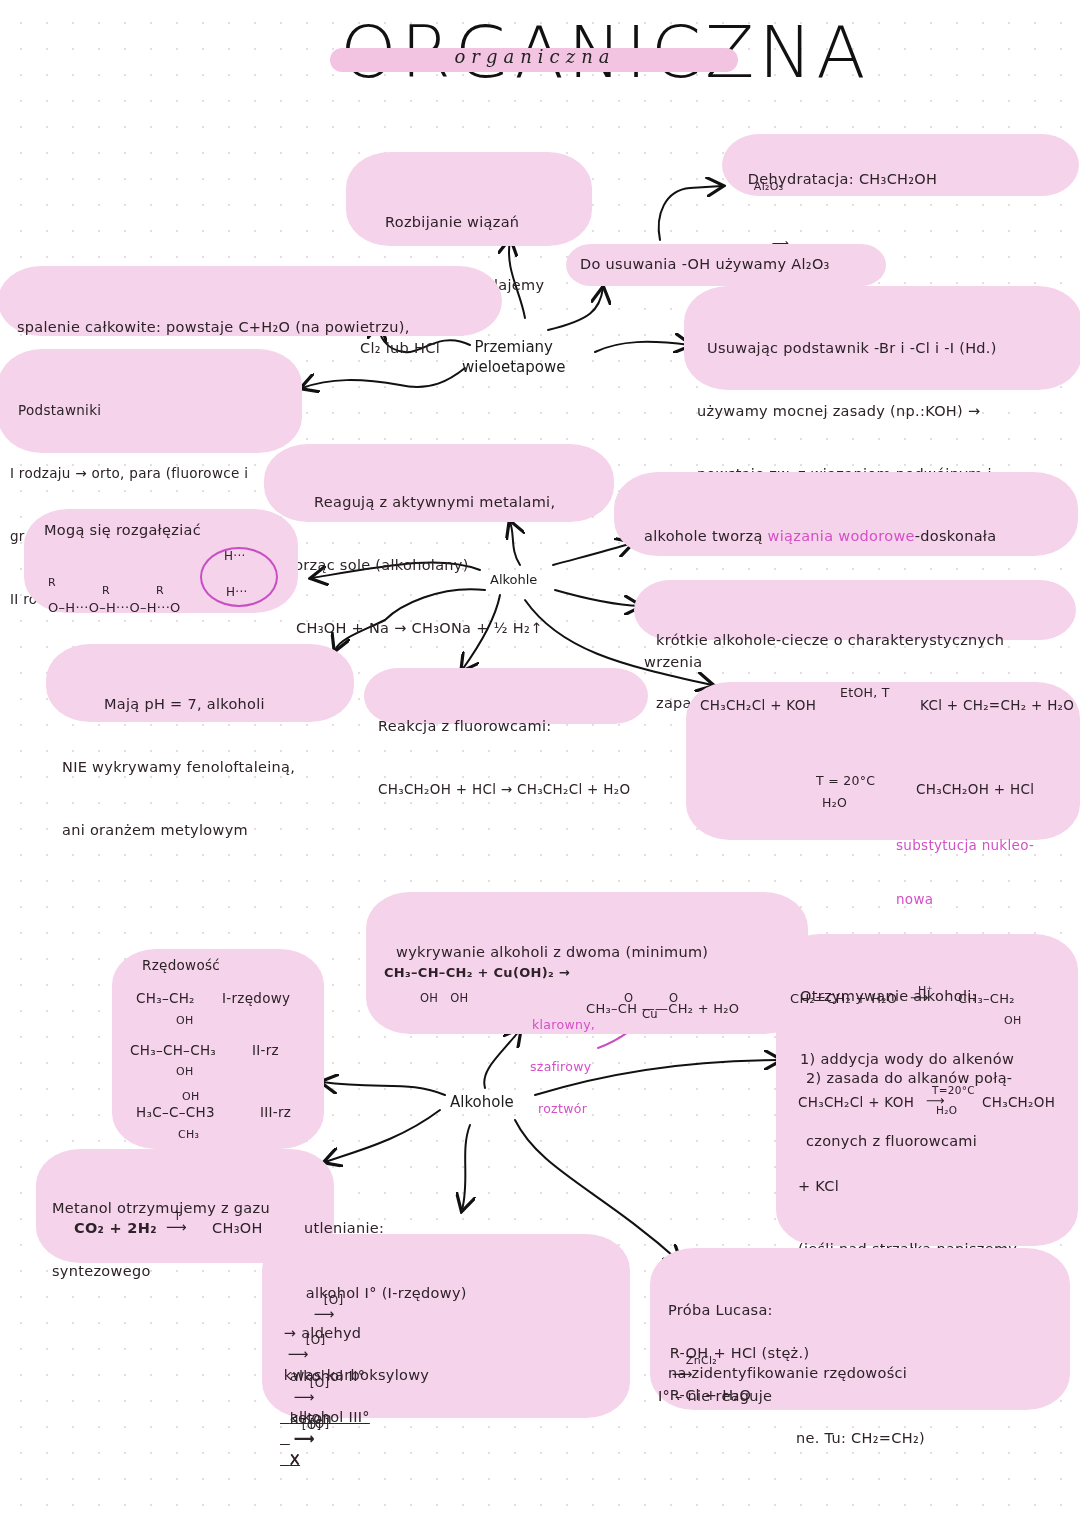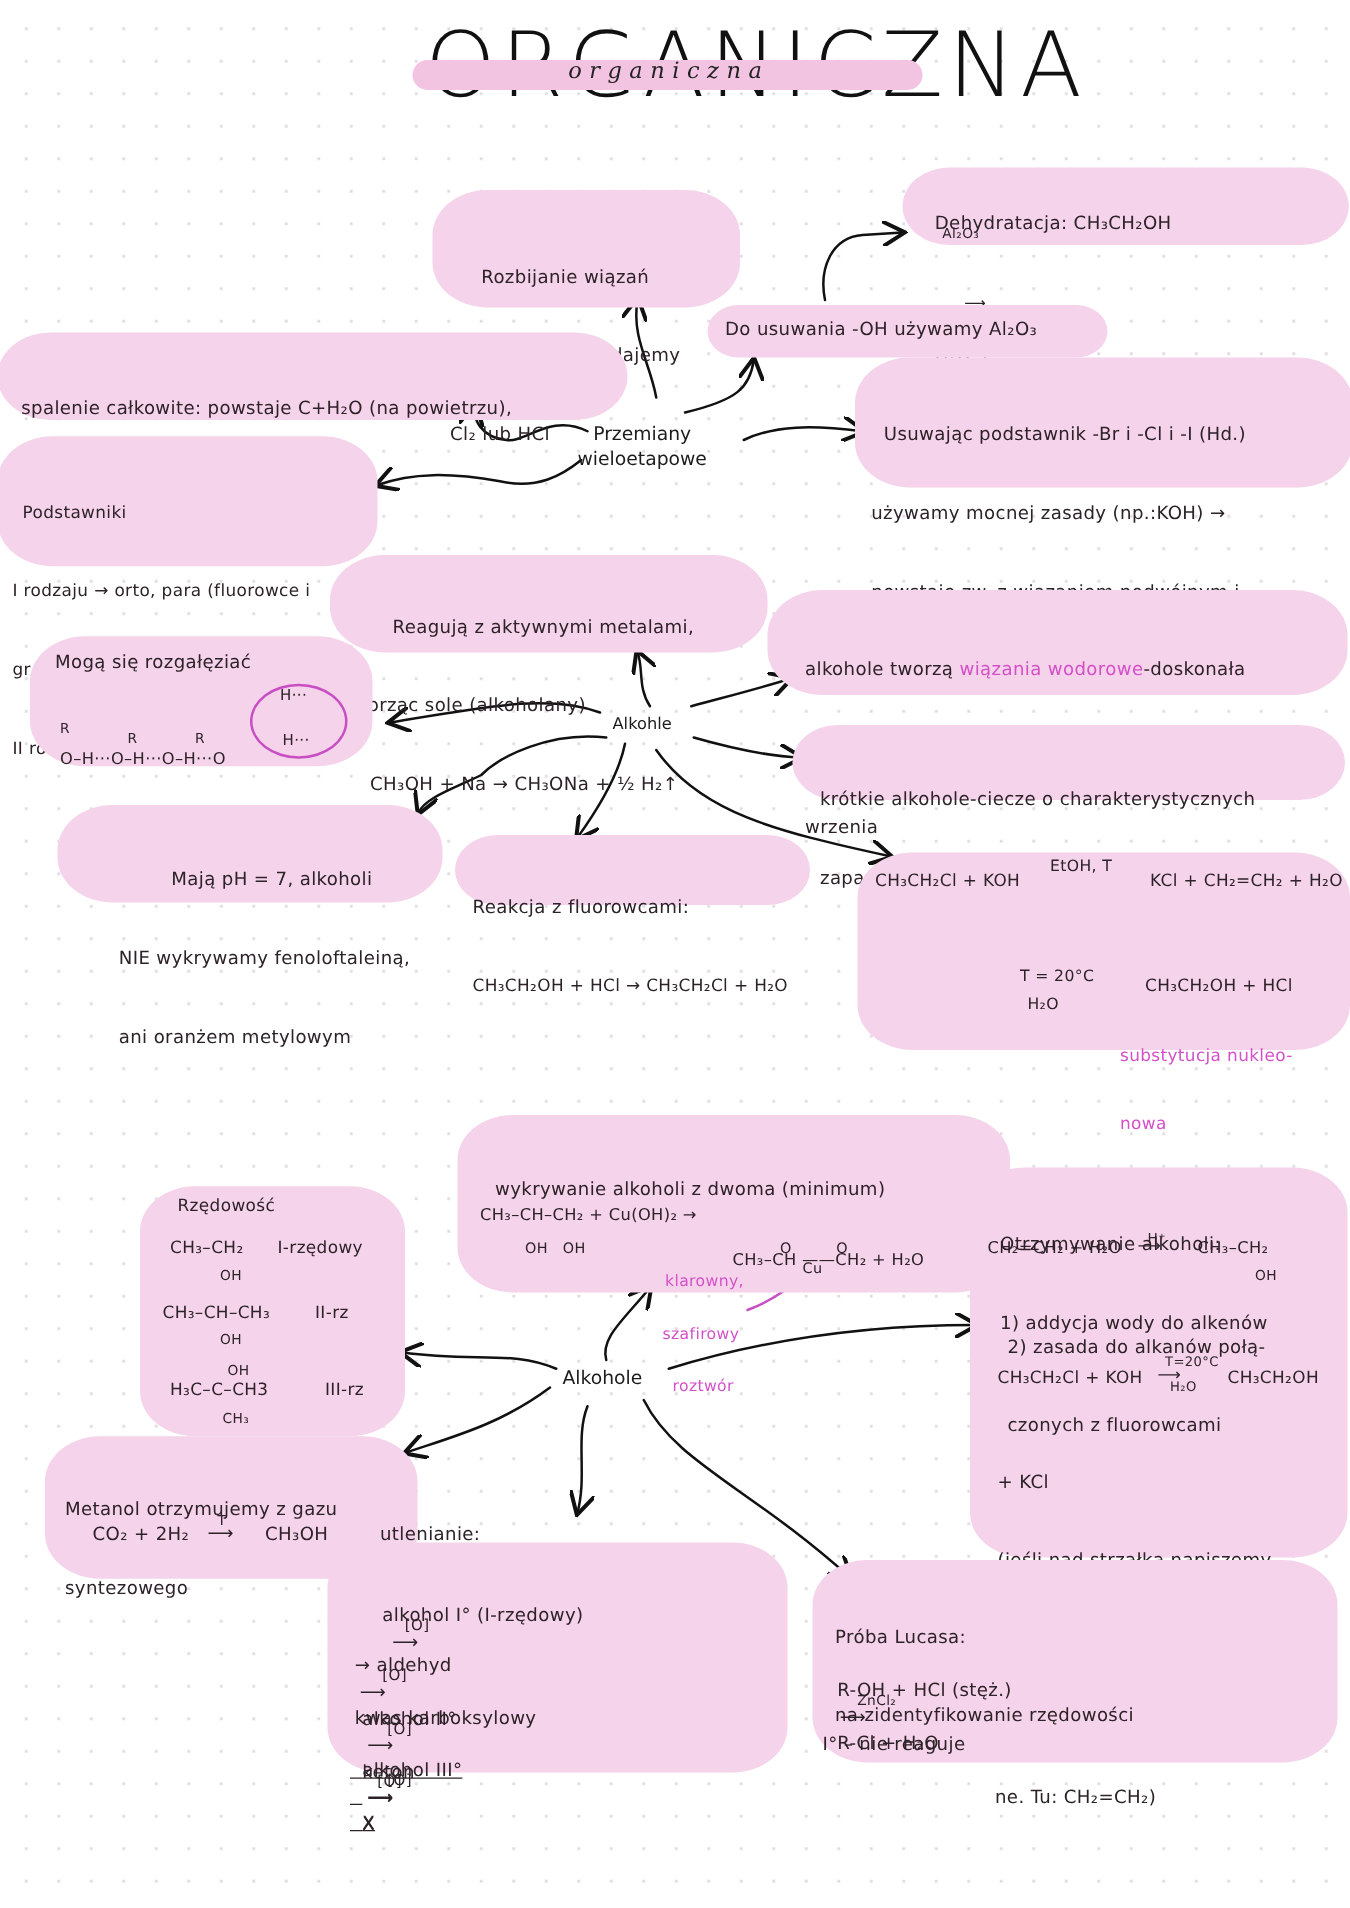--- a/index.html
+++ b/index.html
@@ -157,21 +157,21 @@
 
 <div class="hub" style="left:490px;top:570px;font-size:13px;">Alkohle</div>
 
 <div class="blob" style="left:640px;top:586px;width:430px;height:48px;"></div>
 <div class="note" style="left:656px;top:588px;">
   <span class="line">krótkie alkohole-ciecze o charakterystycznych</span>
   <span class="line">zapachach Długie - bezzapachowe.</span>
 </div>
 
 <div class="blob" style="left:52px;top:650px;width:296px;height:66px;"></div>
-<div class="note" style="left:62px;top:652px;margin-left:33px;">
+<div class="note" style="left:62px;top:652px;">
   <span class="line" style="padding-left:42px">Mają pH = 7, alkoholi</span>
   <span class="line">NIE wykrywamy fenoloftaleiną,</span>
   <span class="line">ani oranżem metylowym</span>
 </div>
 
 <div class="blob" style="left:370px;top:674px;width:272px;height:44px;"></div>
 <div class="note" style="left:378px;top:674px;">
   <span class="line">Reakcja z fluorowcami:</span>
   <span class="line" style="font-size:13.5px">CH₃CH₂OH + HCl → CH₃CH₂Cl + H₂O</span>
 </div>
@@ -185,21 +185,21 @@
 <div class="note" style="left:916px;top:779px;font-size:13.5px;">CH₃CH₂OH + HCl</div>
 <div class="note mag" style="left:896px;top:800px;font-size:13.5px;line-height:18px;">
   <span class="line">substytucja nukleo-</span>
   <span class="line">nowa</span>
 </div>
 
 <div class="blob" style="left:372px;top:898px;width:430px;height:130px;"></div>
 <div class="note" style="left:378px;top:900px;">
   <span class="line" style="padding-left:18px">wykrywanie alkoholi z dwoma (minimum)</span>
 </div>
-<div class="note" style="left:384px;top:962px;font-size:13px;">CH₃–CH–CH₂ + Cu(OH)₂ →</div>
+<div class="note" style="left:384px;top:962px;font-size:13px;font-weight:bold;">CH₃–CH–CH₂ + Cu(OH)₂ →</div>
 <div class="note" style="left:420px;top:988px;font-size:11.5px;text-align:right;">OH   OH</div>
 <div class="note" style="left:586px;top:962px;font-size:13px;margin-top:36px;">CH₃–CH ——CH₂ + H₂O</div>
 <div class="note" style="left:624px;top:988px;font-size:11.5px;">O         O</div>
 <div class="note" style="left:642px;top:1004px;font-size:11.5px;">Cu</div>
 <div class="note mag" style="left:530px;top:990px;font-size:12.5px;line-height:14px;">
   <span class="line" style="padding-left:2px">klarowny,</span>
   <span class="line">szafirowy</span>
   <span class="line" style="padding-left:8px">roztwór</span>
 </div>
 
@@ -243,21 +243,21 @@
   <span class="line">ne. Tu: CH₂=CH₂)</span>
 </div>
 
 <div class="hub" style="left:450px;top:1092px;">Alkohole</div>
 
 <div class="blob" style="left:42px;top:1155px;width:286px;height:102px;"></div>
 <div class="note" style="left:52px;top:1156px;">
   <span class="line">Metanol otrzymujemy z gazu</span>
   <span class="line">syntezowego</span>
 </div>
-<div class="note" style="left:74px;top:1218px;">CO₂ + 2H₂</div>
+<div class="note" style="left:74px;top:1218px;font-weight:bold;">CO₂ + 2H₂</div>
 <div class="note" style="left:174px;top:1206px;font-size:11px;">T</div>
 <div class="note" style="left:166px;top:1217px;">⟶</div>
 <div class="note" style="left:212px;top:1218px;">CH₃OH</div>
 
 <div class="note" style="left:304px;top:1218px;">utlenianie:</div>
 <div class="blob" style="left:268px;top:1240px;width:356px;height:172px;"></div>
 <div class="note" style="left:296px;top:1262px;">
   <span>alkohol I° (I-rzędowy)</span>
   <span style="display:inline-block;position:relative;width:48px;margin-left:8px;"><span style="position:absolute;top:-14px;left:10px;font-size:12px;">[O]</span>⟶</span>
 </div>

